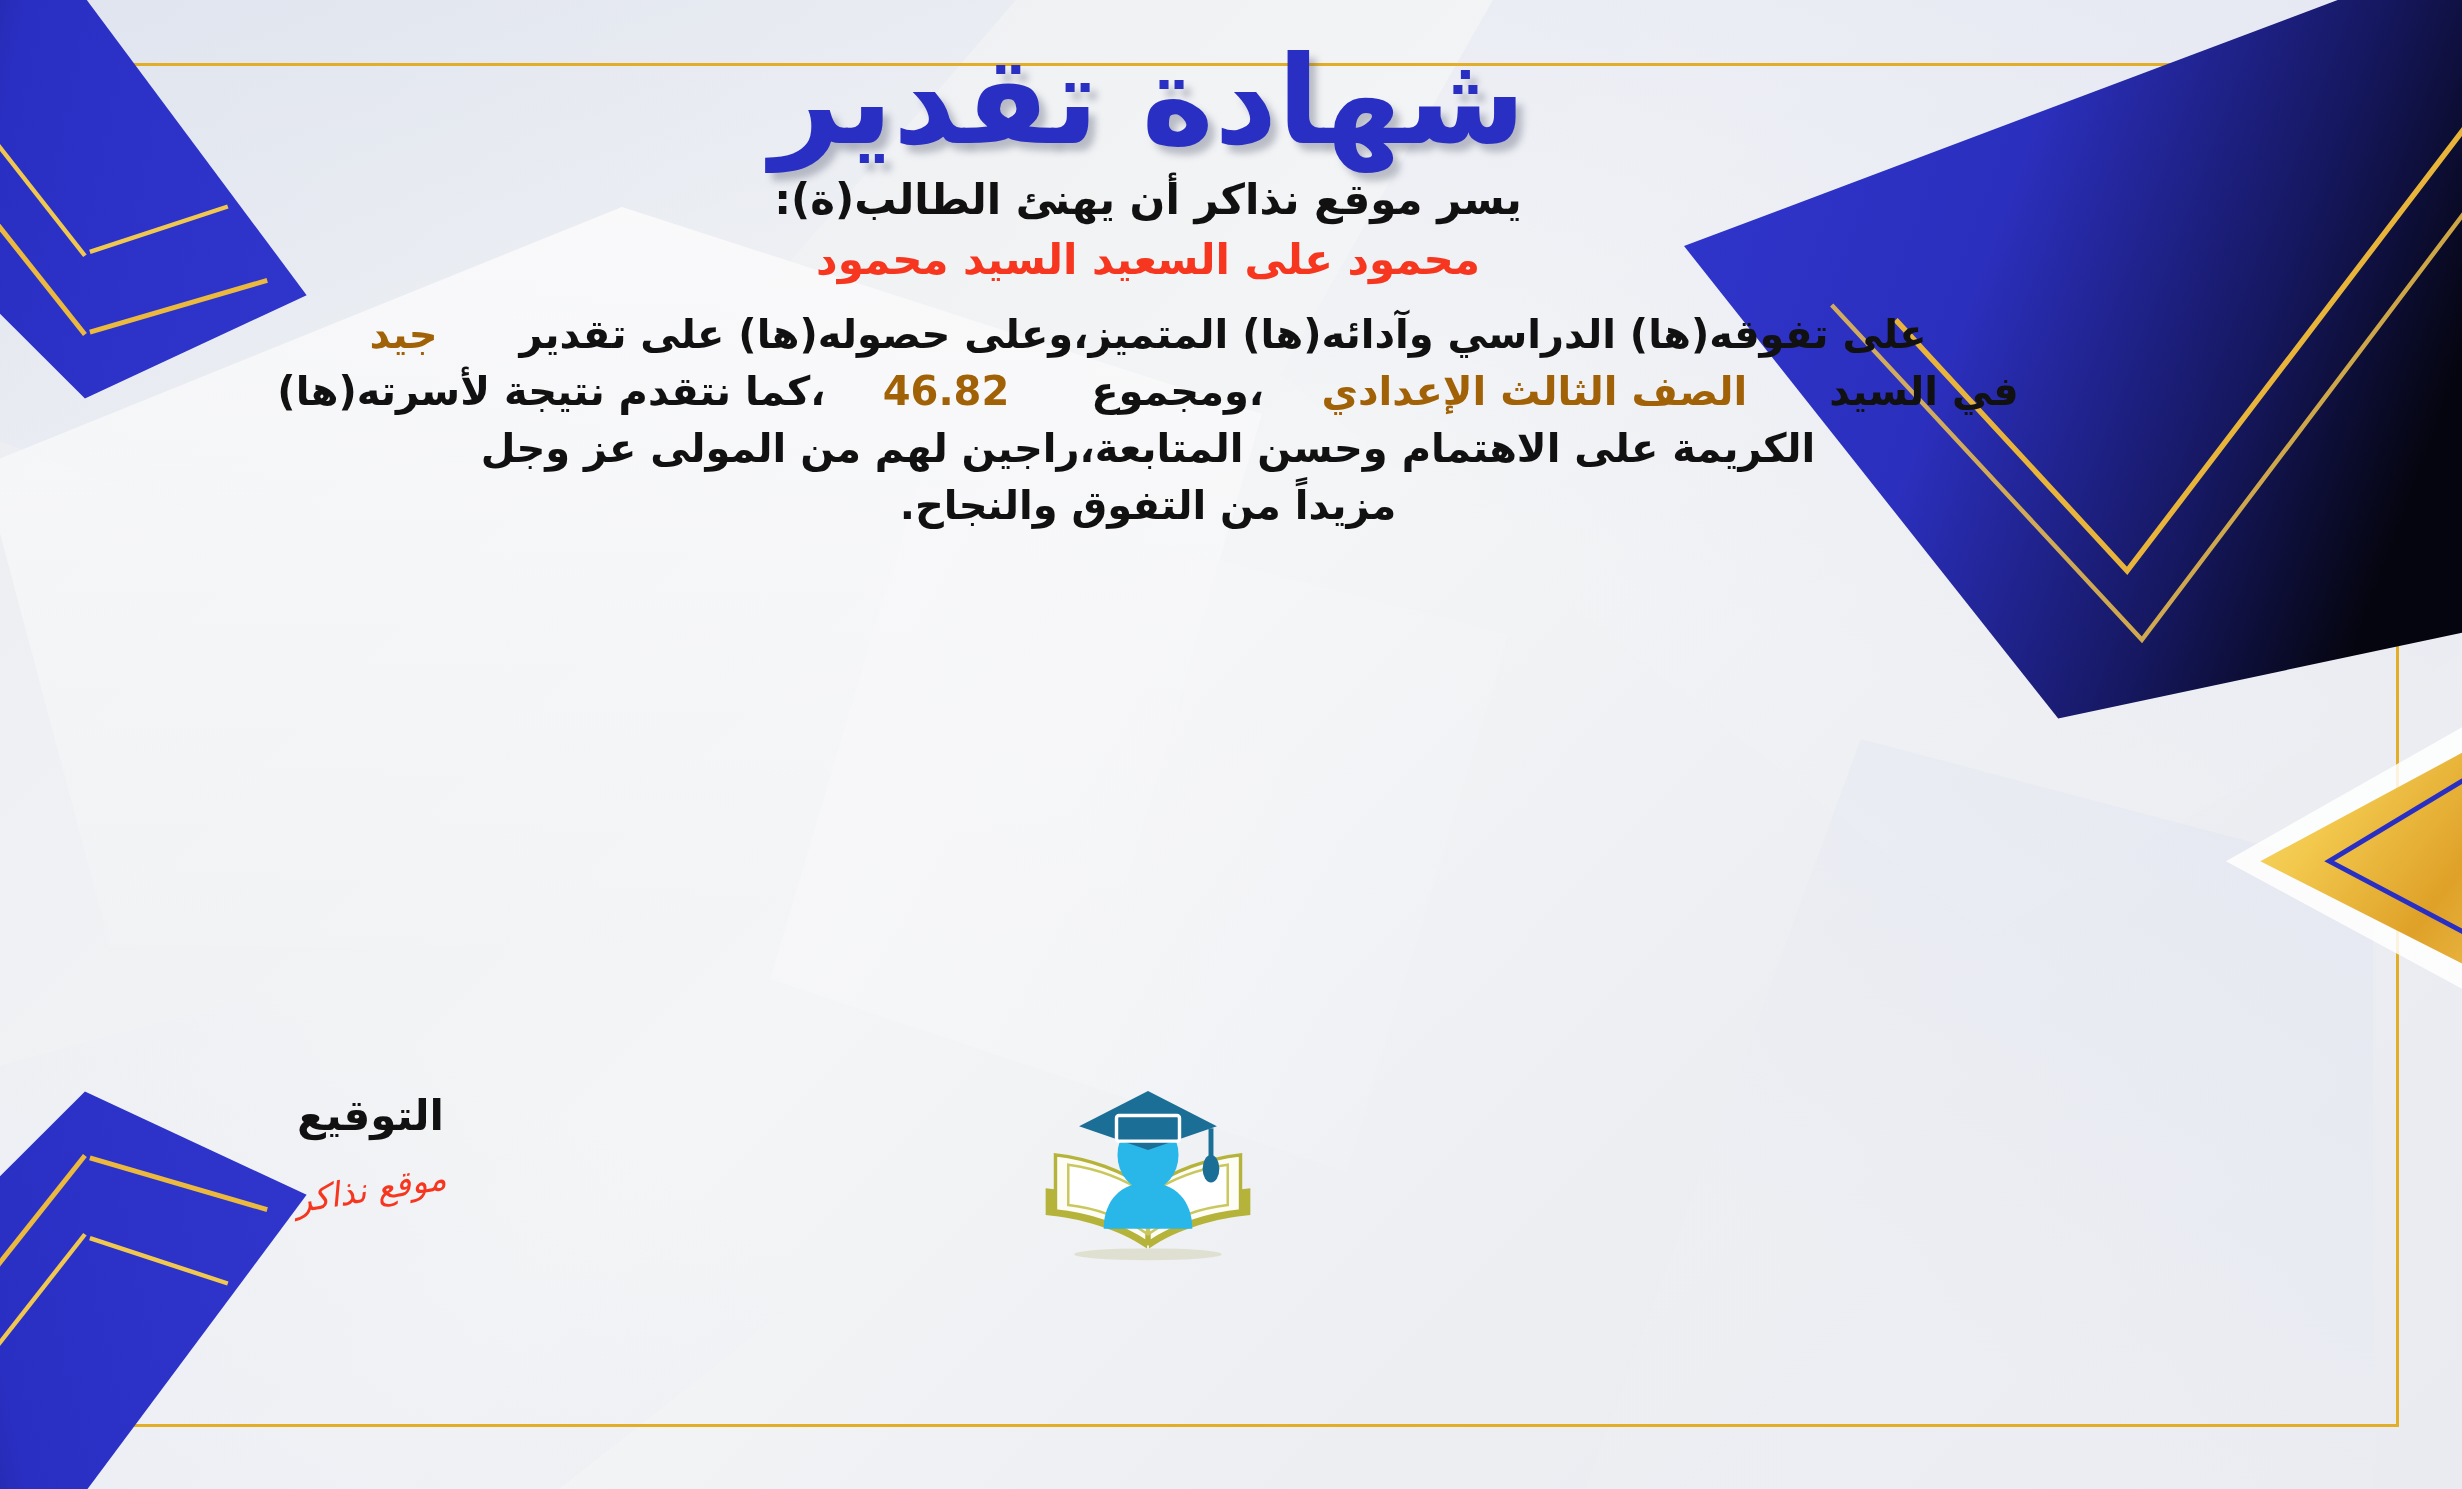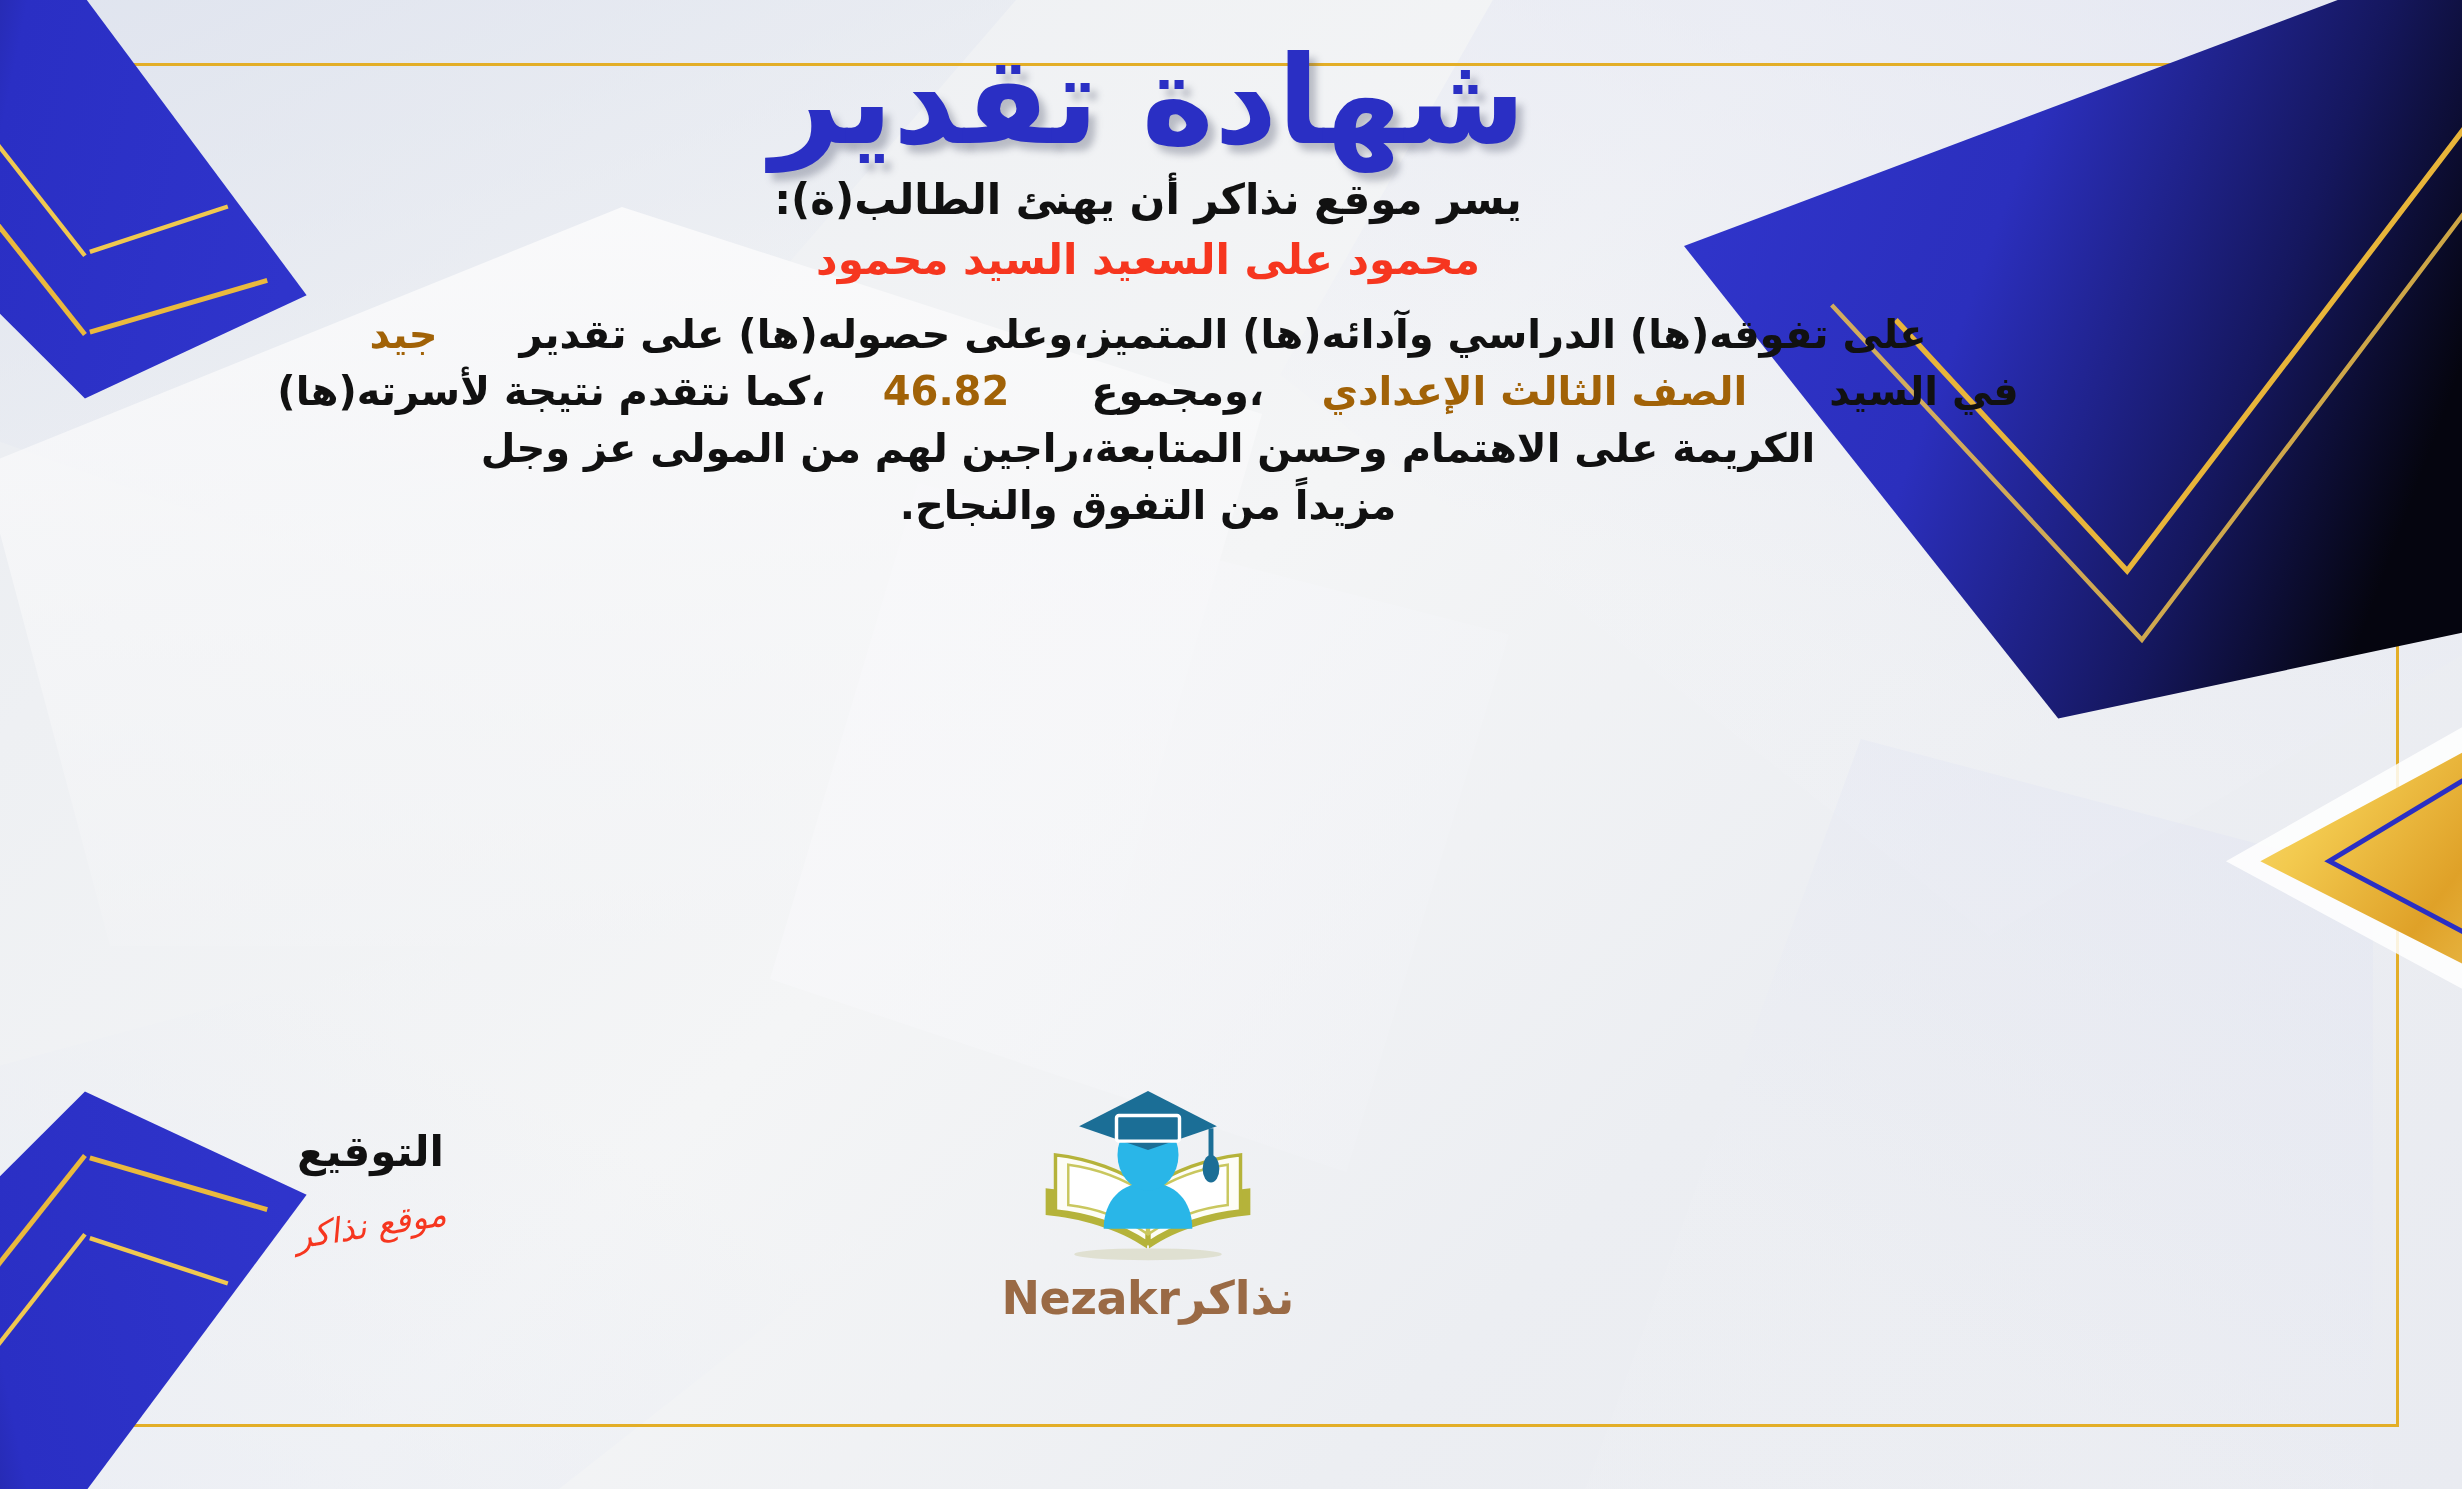--- a/index.html
+++ b/index.html
@@ -148,21 +148,20 @@
     left: 384px;
     top: 0;
     width: 305px;
     text-align: center;
     direction: rtl;
   }
   .signature-label {
     font-size: 42px;
     font-weight: 700;
     color: #111111;
-    margin-top: 36px;
   }
   .signature-script {
     margin-top: 28.6px;
     font-family: "DejaVu Serif", "Liberation Serif", serif;
     font-size: 34px;
     font-style: italic;
     color: #f6361f;
     transform: rotate(-9deg);
     direction: rtl;
   }
@@ -315,19 +314,16 @@
         <ellipse cx="260" cy="342" rx="150" ry="12" fill="#d9d9c2" opacity="0.7"></ellipse>
 
         <path d="M170 290 C170 232 206 196 260 196 C314 196 350 232 350 290 Z" fill="#29b6e8"></path>
         <ellipse cx="260" cy="140" rx="62" ry="72" fill="#29b6e8"></ellipse>
 
         <path d="M260 10 L400 82 L260 130 L120 82 Z" fill="#1b6e96"></path>
         <rect x="196" y="60" width="128" height="52" rx="5" fill="#1b6e96" stroke="#ffffff" stroke-width="7"></rect>
         <path d="M388 86 L388 150" stroke="#1b6e96" stroke-width="10" fill="none"></path>
         <ellipse cx="388" cy="168" rx="17" ry="28" fill="#1b6e96"></ellipse>
       </svg>
-      <div class="logo-wordmark">
-        <span>نذاكر</span><span>Nezakr</span>
-      </div>
     </div>
   </div>
 </div>
 
 
 </body></html>

